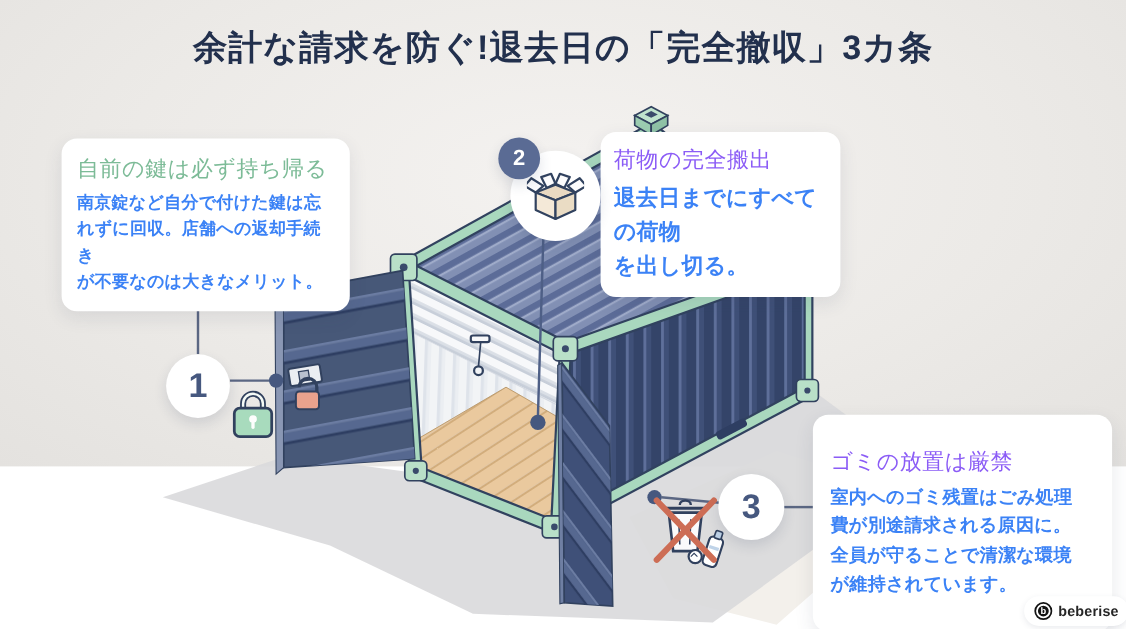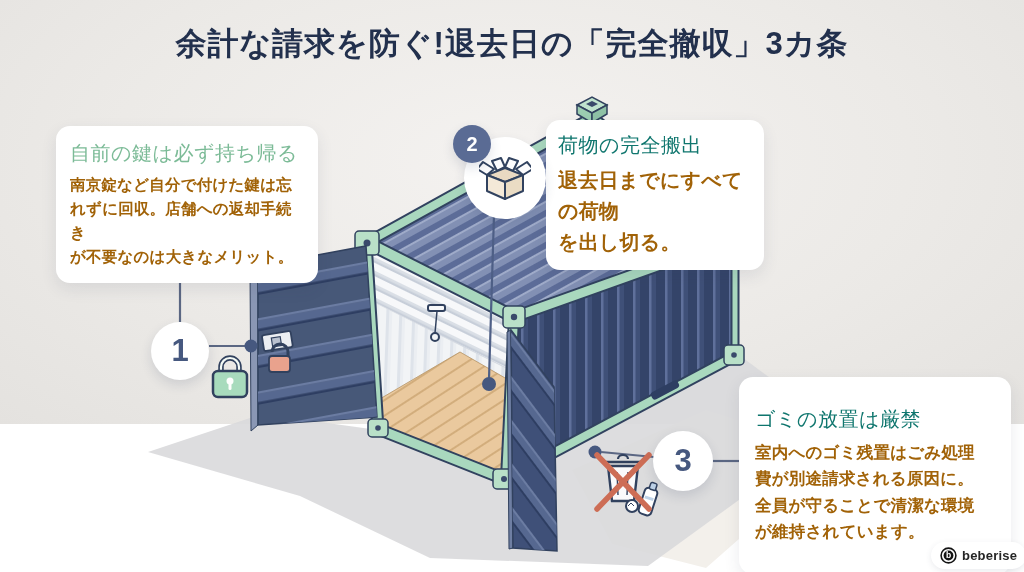--- a/index.html
+++ b/index.html
@@ -7,22 +7,22 @@
     font-family:"Liberation Sans","DejaVu Sans",sans-serif}
   .canvas{position:relative;width:1024px;height:424px;
     background:radial-gradient(ellipse at 50% 38%,#F4F2F0 0%,#ECEAE7 55%,#E4E2DF 100%)}
   .illus{position:absolute;left:0;top:0;width:1024px;height:572px;z-index:1}
   .title{position:absolute;top:23px;left:0;width:100%;text-align:center;
     font-size:31px;font-weight:800;color:#22304D;letter-spacing:1px;z-index:2}
   .card{position:absolute;background:#FFFFFF;border-radius:14px;z-index:2;
     box-shadow:0 6px 16px rgba(45,55,90,.10)}
   .card-heading{font-size:20px;font-weight:400;margin-bottom:6px;letter-spacing:.5px}
   .green{color:#7CBB97}
-  .coral{color:#0f766e}
-  .card-body{font-size:15.5px;line-height:1.55;color:#a16207;font-weight:600;
+  .coral{color:#8b5cf6}
+  .card-body{font-size:15.5px;line-height:1.55;color:#3b82f6;font-weight:600;
     white-space:pre-line;letter-spacing:.2px}
   .card1{left:56px;top:126px;width:262px;padding:14px 12px 14px 14px}
   .card2{left:546px;top:120px;width:218px;padding:12px 12px}
   .card2 .card-body{font-size:20px}
   .card3{left:739px;top:377px;width:272px;padding:29px 16px}
   .card3 .card-body{font-size:16.5px;line-height:1.6}
   .badge{position:absolute;background:#FFFFFF;border-radius:50%;z-index:4;
     display:flex;align-items:center;justify-content:center;font-weight:800;
     color:#46587F;box-shadow:0 5px 12px rgba(45,55,90,.14)}
   .badge1{left:151px;top:322px;width:58px;height:58px;font-size:31px}

